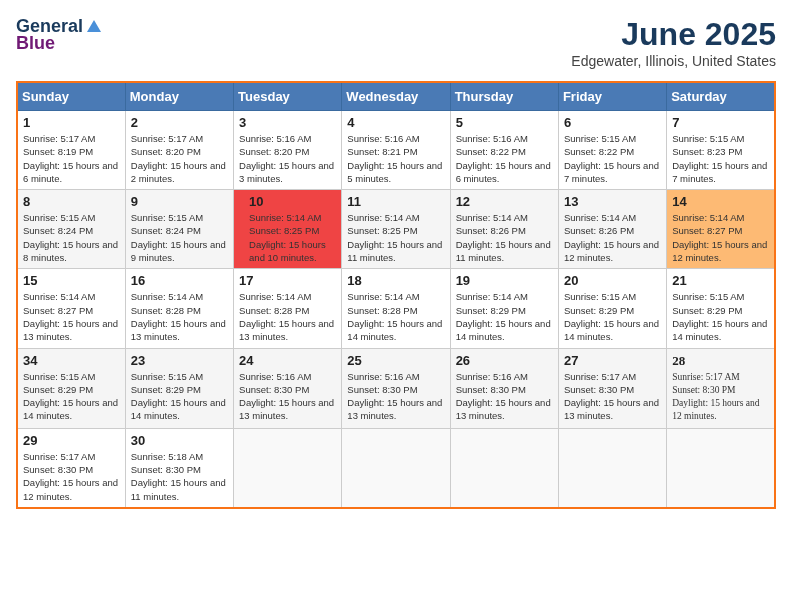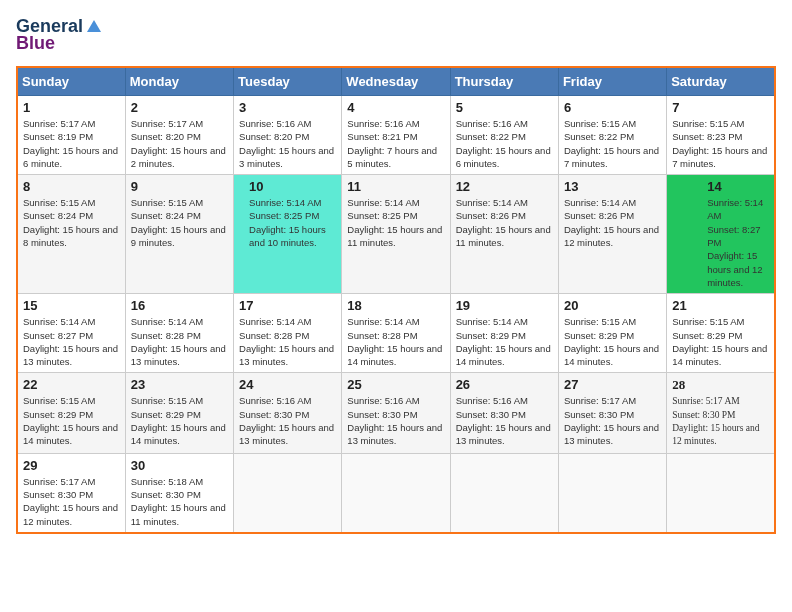--- a/index.html
+++ b/index.html
@@ -87,20 +87,24 @@
 <div class="header-area">
   <div class="logo">
     <div class="logo-line">
       <span style="font-size:18px;font-weight:bold;color:#1a3a5c;">General</span>
       <svg width="18" height="18" viewBox="0 0 18 18">
         <polygon points="9,2 16,14 2,14" fill="#4a90d9"></polygon>
       </svg>
     </div>
     <span style="font-size:18px;font-weight:bold;color:#701a75;margin-top:-4px;">Blue</span>
   </div>
+  <div class="title-area">
+    <div class="month-title">June 2025</div>
+    <div class="location-title">Edgewater, Illinois, United States</div>
+  </div>
 </div>
 
 <table class="calendar">
   <thead>
     <tr>
     <th>Sunday</th>
         <th>Monday</th>
         <th>Tuesday</th>
         <th>Wednesday</th>
         <th>Thursday</th>
@@ -125,21 +129,21 @@
         <td>
         <span class="day-num">3</span>
         <span class="cell-text">Sunrise: 5:16 AM</span><br>
         <span class="cell-text">Sunset: 8:20 PM</span><br>
         <span class="cell-text">Daylight: 15 hours and 3 minutes.</span>
       </td>
         <td>
         <span class="day-num">4</span>
         <span class="cell-text">Sunrise: 5:16 AM</span><br>
         <span class="cell-text">Sunset: 8:21 PM</span><br>
-        <span class="cell-text">Daylight: 7 hours and 5 minutes.</span>
+        <span class="cell-text">Daylight: 15 hours and 5 minutes.</span>
       </td>
         <td>
         <span class="day-num">5</span>
         <span class="cell-text">Sunrise: 5:16 AM</span><br>
         <span class="cell-text">Sunset: 8:22 PM</span><br>
         <span class="cell-text">Daylight: 15 hours and 6 minutes.</span>
       </td>
         <td>
         <span class="day-num">6</span>
         <span class="cell-text">Sunrise: 5:15 AM</span><br>
@@ -159,21 +163,21 @@
         <span class="cell-text">Sunrise: 5:15 AM</span><br>
         <span class="cell-text">Sunset: 8:24 PM</span><br>
         <span class="cell-text">Daylight: 15 hours and 8 minutes.</span>
       </td>
         <td style="background: rgb(245, 245, 245);">
         <span class="day-num">9</span>
         <span class="cell-text">Sunrise: 5:15 AM</span><br>
         <span class="cell-text">Sunset: 8:24 PM</span><br>
         <span class="cell-text">Daylight: 15 hours and 9 minutes.</span>
       </td>
-        <td style="background: #5eead4; padding-left: 15px;">
+        <td style="background: #ef4444; padding-left: 15px;">
         <span class="day-num">10</span>
         <span class="cell-text">Sunrise: 5:14 AM</span><br>
         <span class="cell-text">Sunset: 8:25 PM</span><br>
         <span class="cell-text">Daylight: 15 hours and 10 minutes.</span>
       </td>
         <td style="background: rgb(245, 245, 245);">
         <span class="day-num">11</span>
         <span class="cell-text">Sunrise: 5:14 AM</span><br>
         <span class="cell-text">Sunset: 8:25 PM</span><br>
         <span class="cell-text">Daylight: 15 hours and 11 minutes.</span>
@@ -183,21 +187,21 @@
         <span class="cell-text">Sunrise: 5:14 AM</span><br>
         <span class="cell-text">Sunset: 8:26 PM</span><br>
         <span class="cell-text">Daylight: 15 hours and 11 minutes.</span>
       </td>
         <td style="background: rgb(245, 245, 245);">
         <span class="day-num">13</span>
         <span class="cell-text">Sunrise: 5:14 AM</span><br>
         <span class="cell-text">Sunset: 8:26 PM</span><br>
         <span class="cell-text">Daylight: 15 hours and 12 minutes.</span>
       </td>
-        <td style="background: #22c55e; padding-left: 40px;">
+        <td style="background: #fdba74;">
         <span class="day-num">14</span>
         <span class="cell-text">Sunrise: 5:14 AM</span><br>
         <span class="cell-text">Sunset: 8:27 PM</span><br>
         <span class="cell-text">Daylight: 15 hours and 12 minutes.</span>
       </td>
       </tr>
       <tr>
         <td>
         <span class="day-num">15</span>
         <span class="cell-text">Sunrise: 5:14 AM</span><br>
@@ -236,21 +240,21 @@
       </td>
         <td>
         <span class="day-num">21</span>
         <span class="cell-text">Sunrise: 5:15 AM</span><br>
         <span class="cell-text">Sunset: 8:29 PM</span><br>
         <span class="cell-text">Daylight: 15 hours and 14 minutes.</span>
       </td>
       </tr>
       <tr>
         <td style="background: rgb(245, 245, 245);">
-        <span class="day-num">22</span>
+        <span class="day-num">34</span>
         <span class="cell-text">Sunrise: 5:15 AM</span><br>
         <span class="cell-text">Sunset: 8:29 PM</span><br>
         <span class="cell-text">Daylight: 15 hours and 14 minutes.</span>
       </td>
         <td style="background: rgb(245, 245, 245);">
         <span class="day-num">23</span>
         <span class="cell-text">Sunrise: 5:15 AM</span><br>
         <span class="cell-text">Sunset: 8:29 PM</span><br>
         <span class="cell-text">Daylight: 15 hours and 14 minutes.</span>
       </td>

